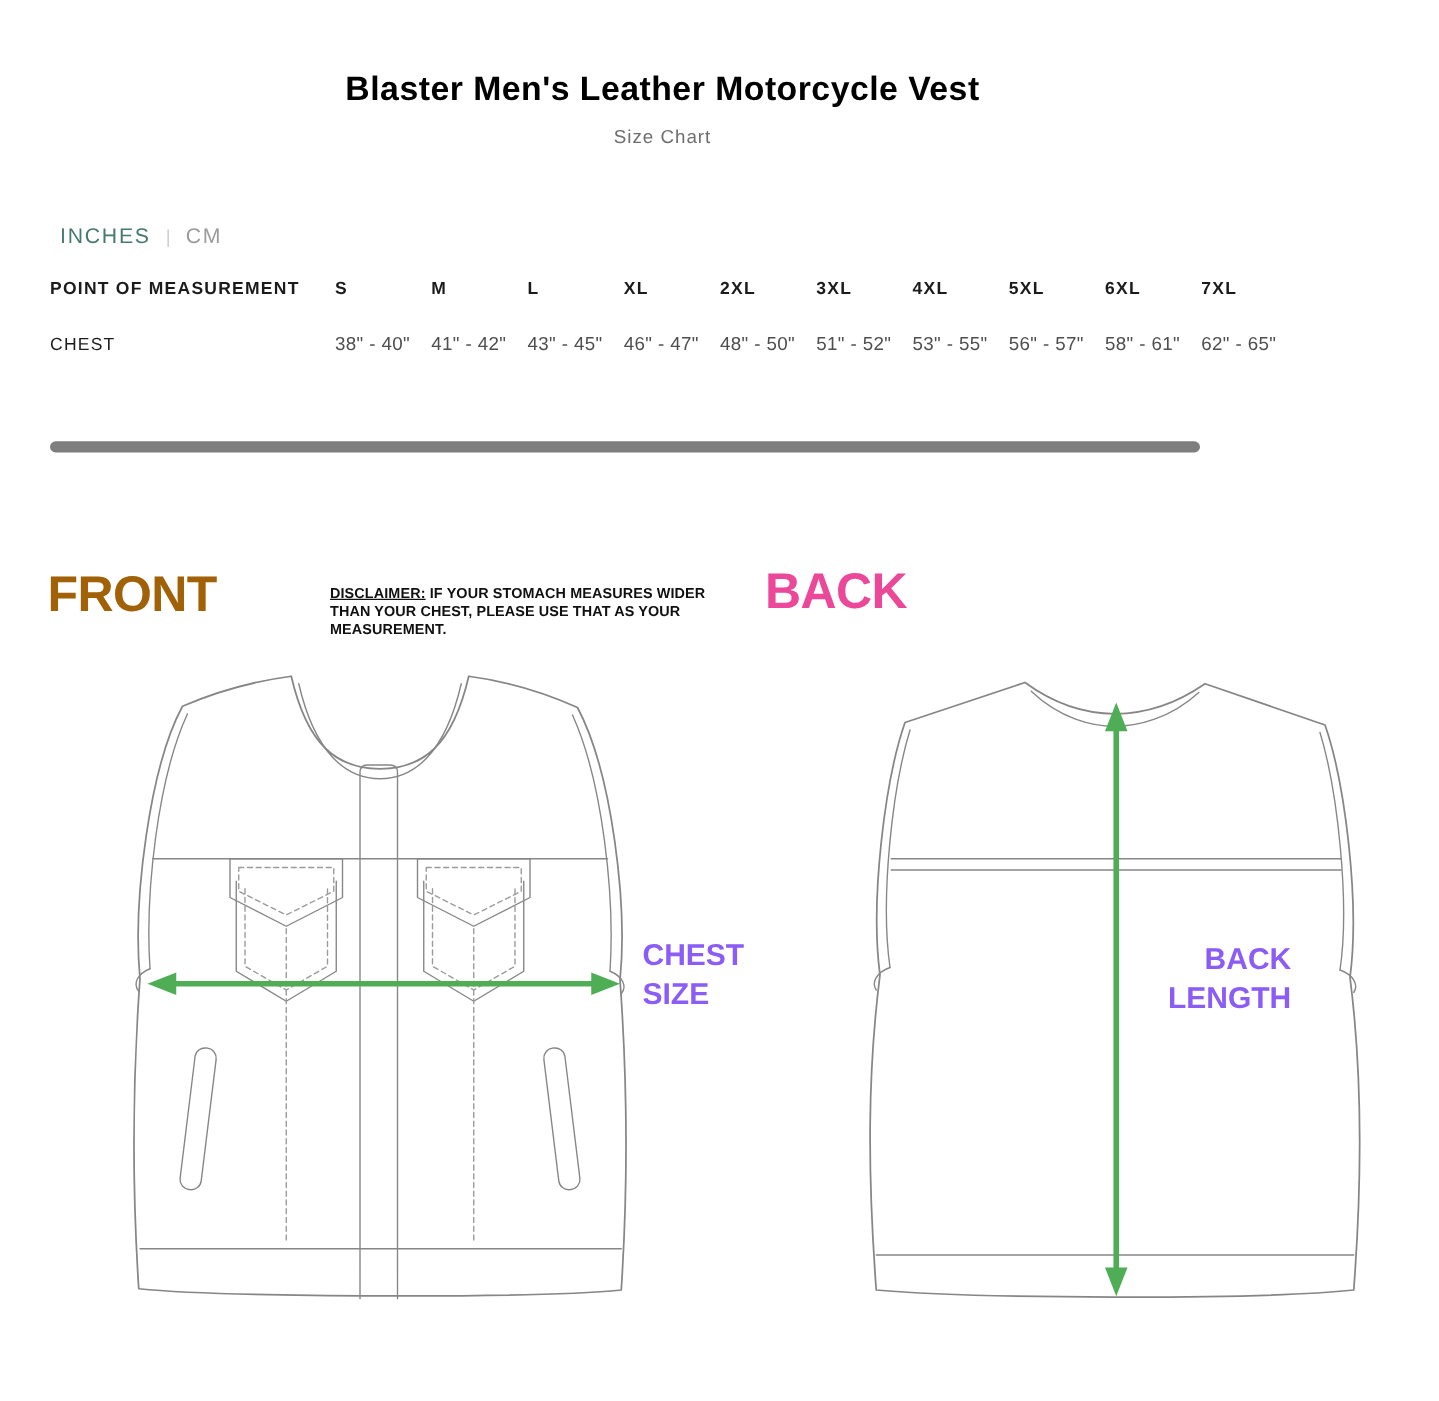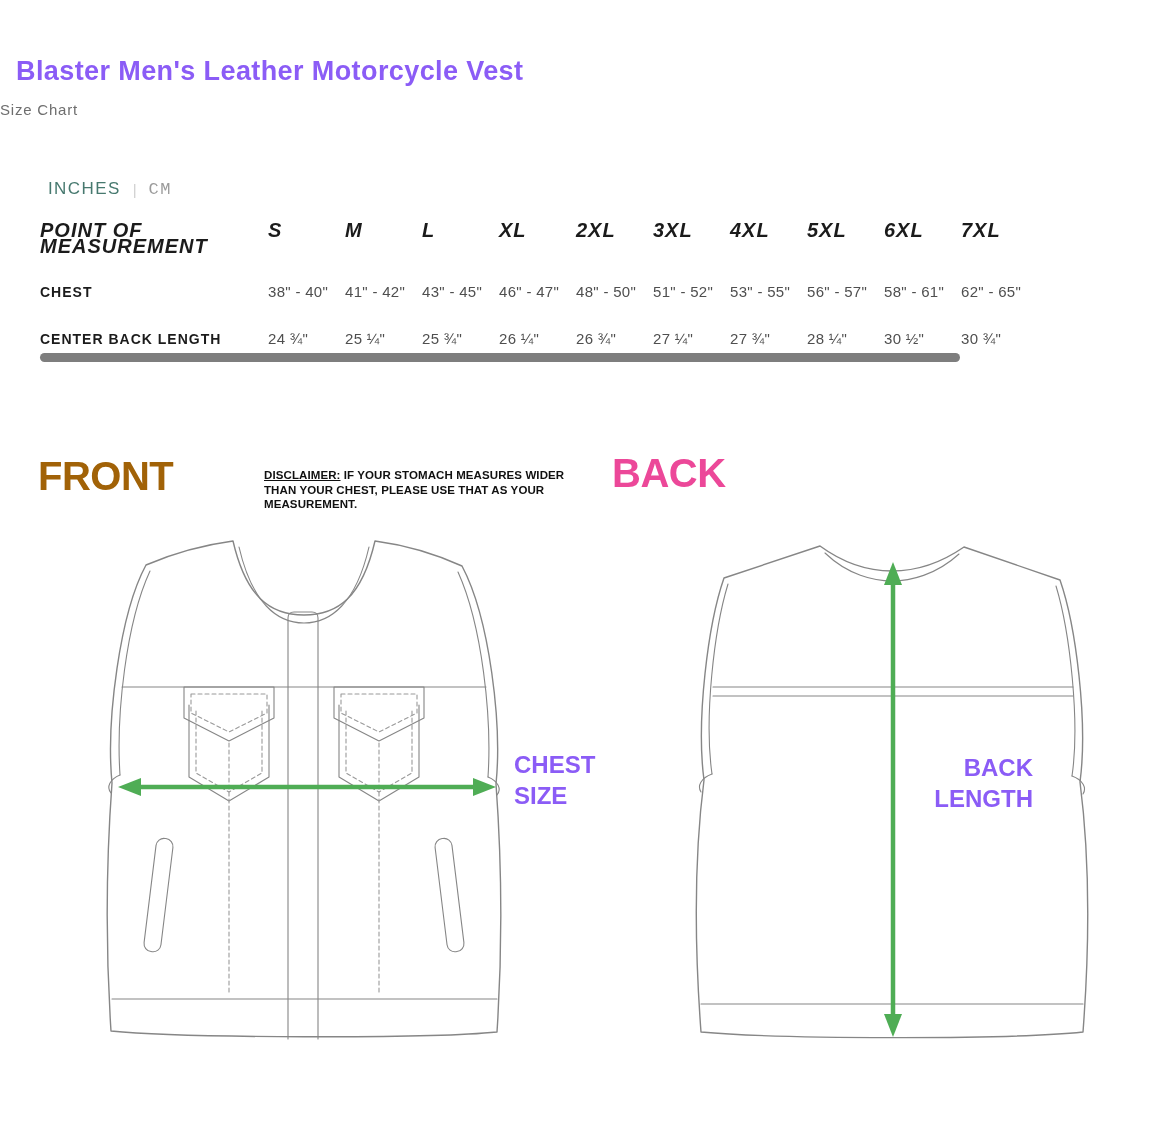--- a/index.html
+++ b/index.html
@@ -3,40 +3,40 @@
 <meta charset="utf-8">
 <style>
   * { margin:0; padding:0; box-sizing:border-box; }
   html,body { background:#ffffff; }
   body { font-family:"Liberation Sans", sans-serif; }
   #page {
     position:relative; width:1151px; height:1121px; background:#fff; overflow:hidden;
   }
   
   .title {
-    position:absolute; top:56px; left:16px; width:1060px; text-align:left;
-    font-size:27px; font-weight:bold; color:#8b5cf6; letter-spacing:.4px;
+    position:absolute; top:56px; left:0; width:1060px; text-align:center;
+    font-size:27px; font-weight:bold; color:#000000; letter-spacing:.4px;
   }
   .subtitle {
-    position:absolute; top:101px; left:0; width:1060px; 
+    position:absolute; top:101px; left:0; width:1060px; text-align:center;
     font-size:15px; color:#6e6e6e; letter-spacing:.8px;
   }
   
   .tabs { position:absolute; left:48px; top:179px; display:flex; align-items:center; gap:12px; }
   .tab { font-size:17px; letter-spacing:1.4px; cursor:pointer; }
   .tab.active { color:var(--accent-teal); }
-  .tab.inactive { color:var(--inactive-gray);font-family:Liberation Mono, monospace; }
+  .tab.inactive { color:var(--inactive-gray); }
   .tab-divider { color:#cfcfcf; font-size:15px; }
   
   .size-table { position:absolute; left:40px; top:222px; width:1010px; }
   .trow { display:grid; grid-template-columns:228px repeat(10,77px); align-items:baseline; }
   .trow.head { margin-bottom:28px; }
   .trow.body { margin-bottom:27px; }
-  .th { font-size:20px; font-weight:bold; color:#1b1b1b; letter-spacing:1px; line-height:16px;font-style:italic; }
-  .rowlabel { font-size:14px; font-weight:bold; color:#1b1b1b; letter-spacing:1px; }
+  .th { font-size:14px; font-weight:bold; color:#1b1b1b; letter-spacing:1px; line-height:16px; }
+  .rowlabel { font-size:14px; font-weight:normal; color:#1b1b1b; letter-spacing:1px; }
   .td { font-size:15px; color:#4f4f4f; letter-spacing:.3px; line-height:20px; white-space:nowrap; }
   
   .hscrollbar {
     position:absolute; left:40px; top:353px; width:920px; height:9px;
     border-radius:5px; background:var(--scrollbar-gray); cursor:pointer;
   }
   
   .front-heading {
     position:absolute; left:38px; top:456px; font-size:40px; font-weight:800;
     color:#a16207; letter-spacing:-.5px; line-height:1;
@@ -98,33 +98,20 @@
       <span class="td">41" - 42"</span>
       <span class="td">43" - 45"</span>
       <span class="td">46" - 47"</span>
       <span class="td">48" - 50"</span>
       <span class="td">51" - 52"</span>
       <span class="td">53" - 55"</span>
       <span class="td">56" - 57"</span>
       <span class="td">58" - 61"</span>
       <span class="td">62" - 65"</span>
     </div>
-    <div class="trow body">
-      <span class="rowlabel">CENTER BACK LENGTH</span>
-      <span class="td">24 ¾"</span>
-      <span class="td">25 ¼"</span>
-      <span class="td">25 ¾"</span>
-      <span class="td">26 ¼"</span>
-      <span class="td">26 ¾"</span>
-      <span class="td">27 ¼"</span>
-      <span class="td">27 ¾"</span>
-      <span class="td">28 ¼"</span>
-      <span class="td">30 ½"</span>
-      <span class="td">30 ¾"</span>
-    </div>
   </div>
 
   <div class="hscrollbar"></div>
 
   <div class="front-heading">FRONT</div>
   <div class="disclaimer"><span class="dlabel">DISCLAIMER:</span><span> IF YOUR STOMACH MEASURES WIDER THAN YOUR CHEST, PLEASE USE THAT AS YOUR MEASUREMENT.</span></div>
   <div class="back-heading">BACK</div>
 
   <svg class="vest front-vest" width="412" height="516" viewBox="0 0 412 516">
 

